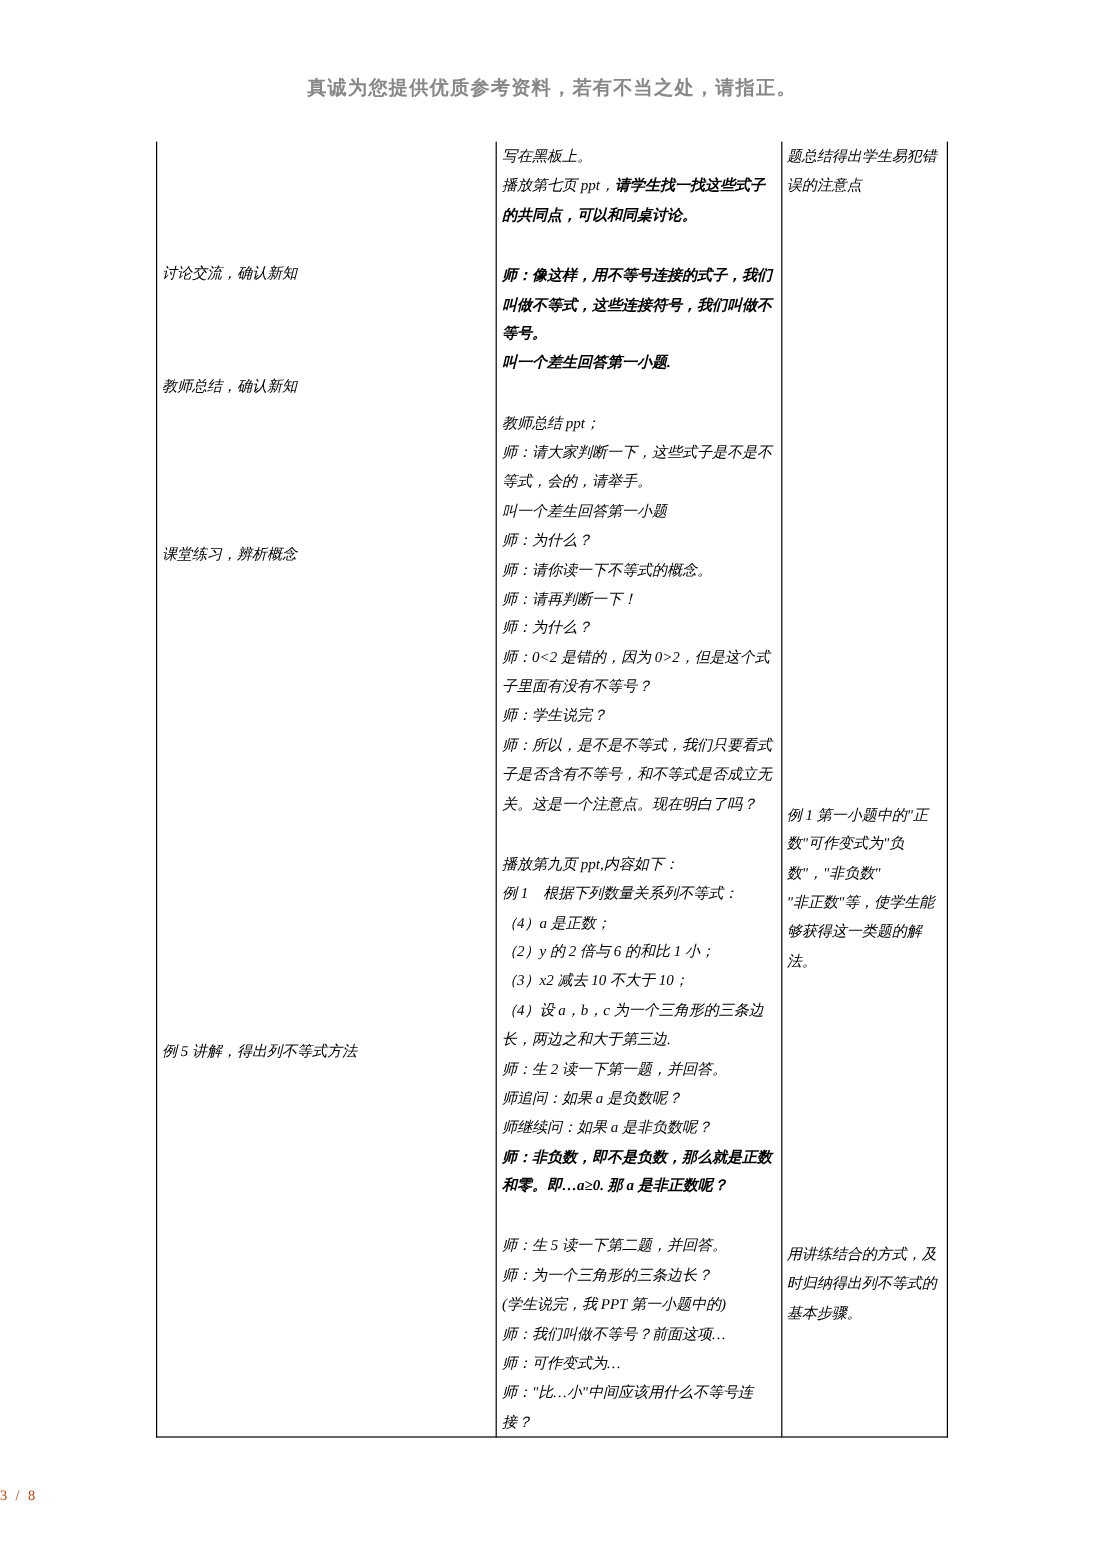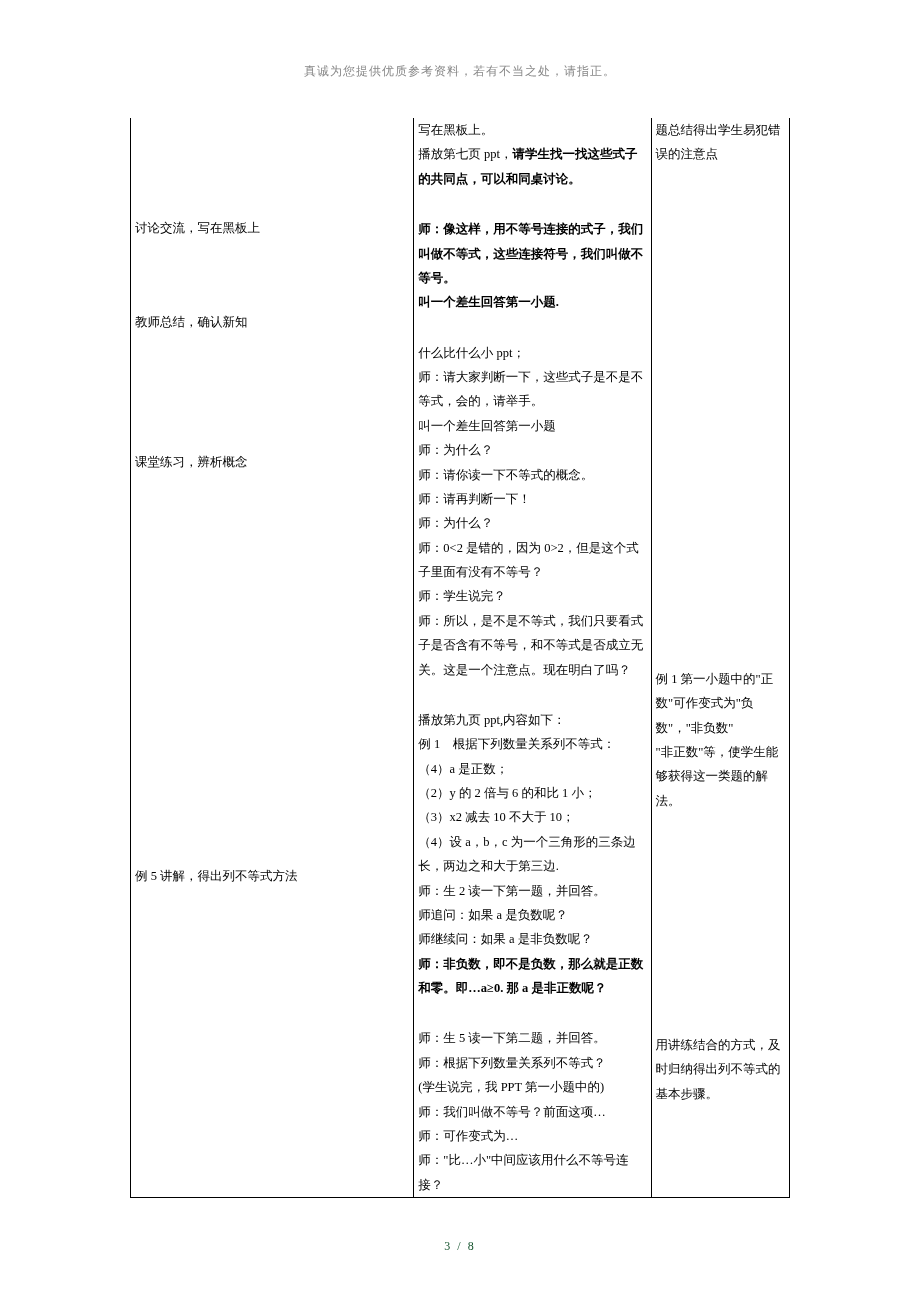--- a/index.html
+++ b/index.html
@@ -11,60 +11,62 @@
       height: 1302px;
       position: relative;
       color: #000;
     }
     .header {
       position: absolute;
       top: 63px;
       left: 0;
       width: 100%;
       text-align: center;
-      font-size: 12px;
+      font-size: 16px;
       color: #888;
       letter-spacing: 1px;
+      font-weight: bold;
     }
     .content-wrap {
       position: absolute;
       top: 118px;
       left: 130px;
       width: 660px;
     }
     table {
       border-collapse: collapse;
       width: 100%;
       table-layout: fixed;
     }
     table td {
       border: 1px solid #000;
       border-top: none;
       border-bottom: none;
       vertical-align: top;
       padding: 0 4px;
       line-height: 1.95;
       font-size: 12.5px;
+      font-style: italic;
     }
     col.c1 { width: 43%; }
     col.c2 { width: 36%; }
     col.c3 { width: 21%; }
     .section-label {
       margin-top: 20px;
       margin-bottom: 20px;
     }
     .block-spacer { height: 26px; }
     .footer {
       position: absolute;
       bottom: 48px;
       left: 0;
       width: 100%;
-      text-align: center;
+      text-align: left;
       font-size: 12px;
-      color: #14532d;
+      color: #c2410c;
       letter-spacing: 2px;
     }
     .bottom-border { border-bottom: 1px solid #000 !important; }
   </style>
 </head>
 <body>
 
 <div class="header">
   <span>真诚为您提供优质参考资料，若有不当之处，请指正。</span>
 </div>
@@ -73,38 +75,38 @@
   <table>
     <colgroup>
       <col class="c1">
         <col class="c2">
         <col class="c3">
     </colgroup>
     <tbody>
         <tr>
       <td>
         <div style="height:78px;"></div>
-        <div class="section-label">讨论交流，写在黑板上</div>
+        <div class="section-label">讨论交流，确认新知</div>
         <div style="height:30px;"></div>
         <div class="section-label">教师总结，确认新知</div>
         <div style="height:75px;"></div>
         <div class="section-label">课堂练习，辨析概念</div>
         <div style="height:350px;"></div>
         <div class="section-label">例 5 讲解，得出列不等式方法</div>
       </td>
       <td>
         <div>写在黑板上。</div>
         <div>
           <span>播放第七页 ppt，</span><b>请学生找一找这些式子的共同点，可以和同桌讨论。</b>
         </div>
         <div class="block-spacer"></div>
         <div><b>师：像这样，用不等号连接的式子，我们叫做不等式，这些连接符号，我们叫做不等号。</b></div>
         <div><b>叫一个差生回答第一小题.</b></div>
         <div class="block-spacer"></div>
-        <div>什么比什么小 ppt；</div>
+        <div>教师总结 ppt；</div>
         <div>师：请大家判断一下，这些式子是不是不等式，会的，请举手。</div>
         <div>叫一个差生回答第一小题</div>
         <div>师：为什么？</div>
         <div>师：请你读一下不等式的概念。</div>
         <div>师：请再判断一下！</div>
         <div>师：为什么？</div>
         <div>师：0&lt;2 是错的，因为 0&gt;2，但是这个式子里面有没有不等号？</div>
         <div>师：学生说完？</div>
         <div>师：所以，是不是不等式，我们只要看式子是否含有不等号，和不等式是否成立无关。这是一个注意点。现在明白了吗？</div>
         <div class="block-spacer"></div>
@@ -113,21 +115,21 @@
         <div>（4）a 是正数；</div>
         <div>（2）y 的 2 倍与 6 的和比 1 小；</div>
         <div>（3）x2 减去 10 不大于 10；</div>
         <div>（4）设 a，b，c 为一个三角形的三条边长，两边之和大于第三边.</div>
         <div>师：生 2 读一下第一题，并回答。</div>
         <div>师追问：如果 a 是负数呢？</div>
         <div>师继续问：如果 a 是非负数呢？</div>
         <div><b>师：非负数，即不是负数，那么就是正数和零。即…a≥0. 那 a 是非正数呢？</b></div>
         <div class="block-spacer"></div>
         <div>师：生 5 读一下第二题，并回答。</div>
-        <div>师：根据下列数量关系列不等式？</div>
+        <div>师：为一个三角形的三条边长？</div>
         <div>(学生说完，我 PPT 第一小题中的)</div>
         <div>师：我们叫做不等号？前面这项…</div>
         <div>师：可作变式为…</div>
         <div>师："比…小"中间应该用什么不等号连接？</div>
       </td>
       <td>
         <div>题总结得出学生易犯错误的注意点</div>
         <div style="height:500px;"></div>
         <div>例 1 第一小题中的"正数"可作变式为"负数"，"非负数"</div>
         <div>"非正数"等，使学生能够获得这一类题的解法。</div>

